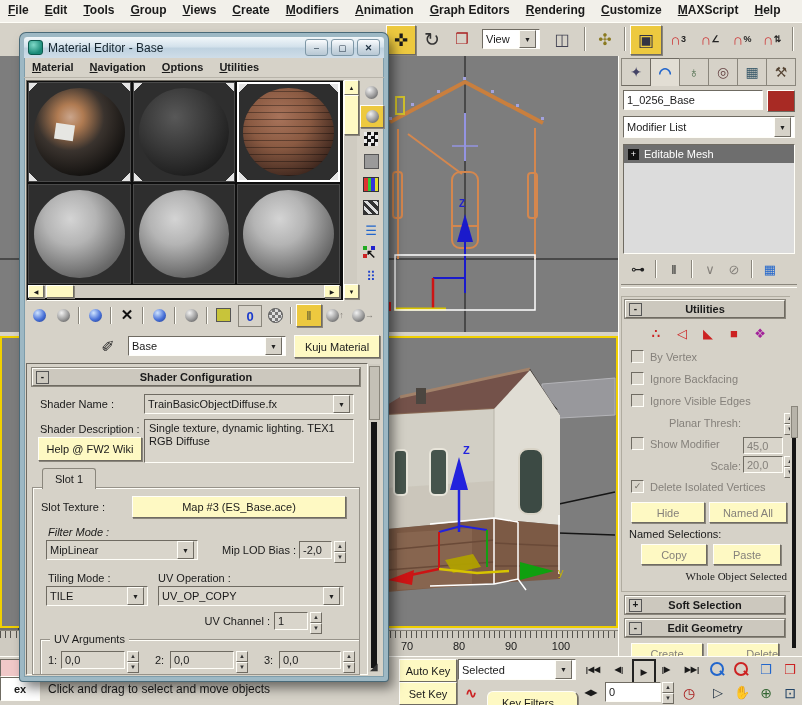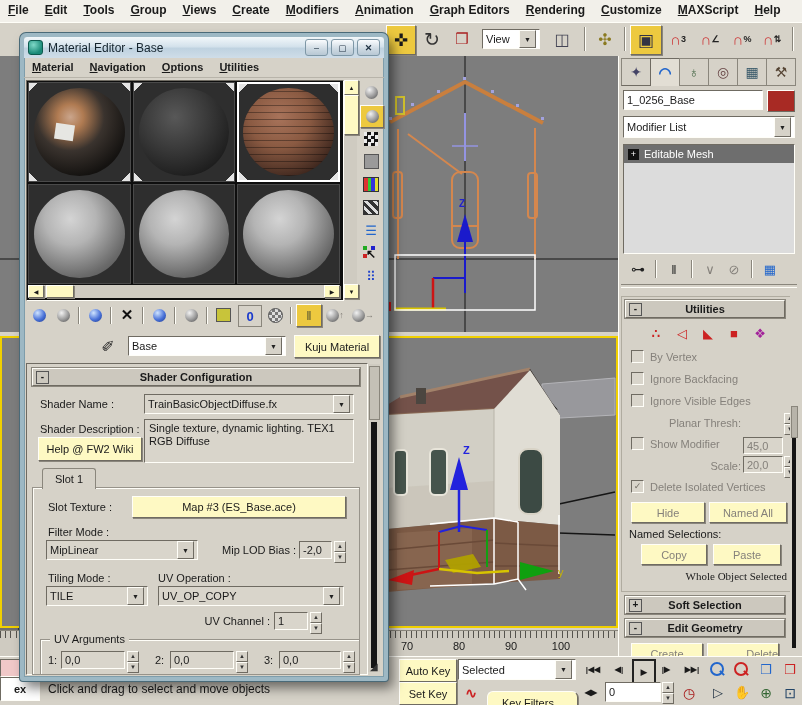--- a/index.html
+++ b/index.html
@@ -587,25 +587,25 @@
       </div>
     <div class="a btn" style="left:14px;top:400px;width:102px;height:22px;">
         <span>Help @ FW2 Wiki</span>
       </div>
 
     <div class="a" style="left:8px;top:450px;width:326px;height:186px;border:1px solid #97938a;box-shadow:inset 1px 1px 0 #fffef8;"></div>
     <div class="a" style="left:18px;top:431px;width:52px;height:20px;background:#d6d2c8;border:1px solid #8a867c;border-bottom:none;border-radius:3px 3px 0 0;display:flex;align-items:center;justify-content:center;">
         <span>Slot 1</span>
       </div>
 
-    <div class="a" style="left:24px;top:464px;">Slot Texture :</div>
+    <div class="a" style="left:17px;top:464px;">Slot Texture :</div>
     <div class="a btn" style="left:108px;top:459px;width:212px;height:20px;">
         <span>Map #3 (ES_Base.ace)</span>
       </div>
-    <div class="a" style="left:24px;top:489px;">Filter Mode :</div>
+    <div class="a" style="left:24px;top:489px;font-style:italic;">Filter Mode :</div>
     <div class="a fld gray" style="left:22px;top:503px;width:152px;height:20px;">
       <span>MipLinear</span>
       <span class="cmbarrow">▼</span>
     </div>
     <div class="a" style="left:186px;top:507px;width:86px;text-align:right;">Mip LOD Bias :</div>
     <div class="a fld gray" style="left:275px;top:504px;width:33px;height:18px;">
         <span>-2,0</span>
       </div>
     <div class="a spin" style="left:310px;top:504px;">
         <i>▲</i>

